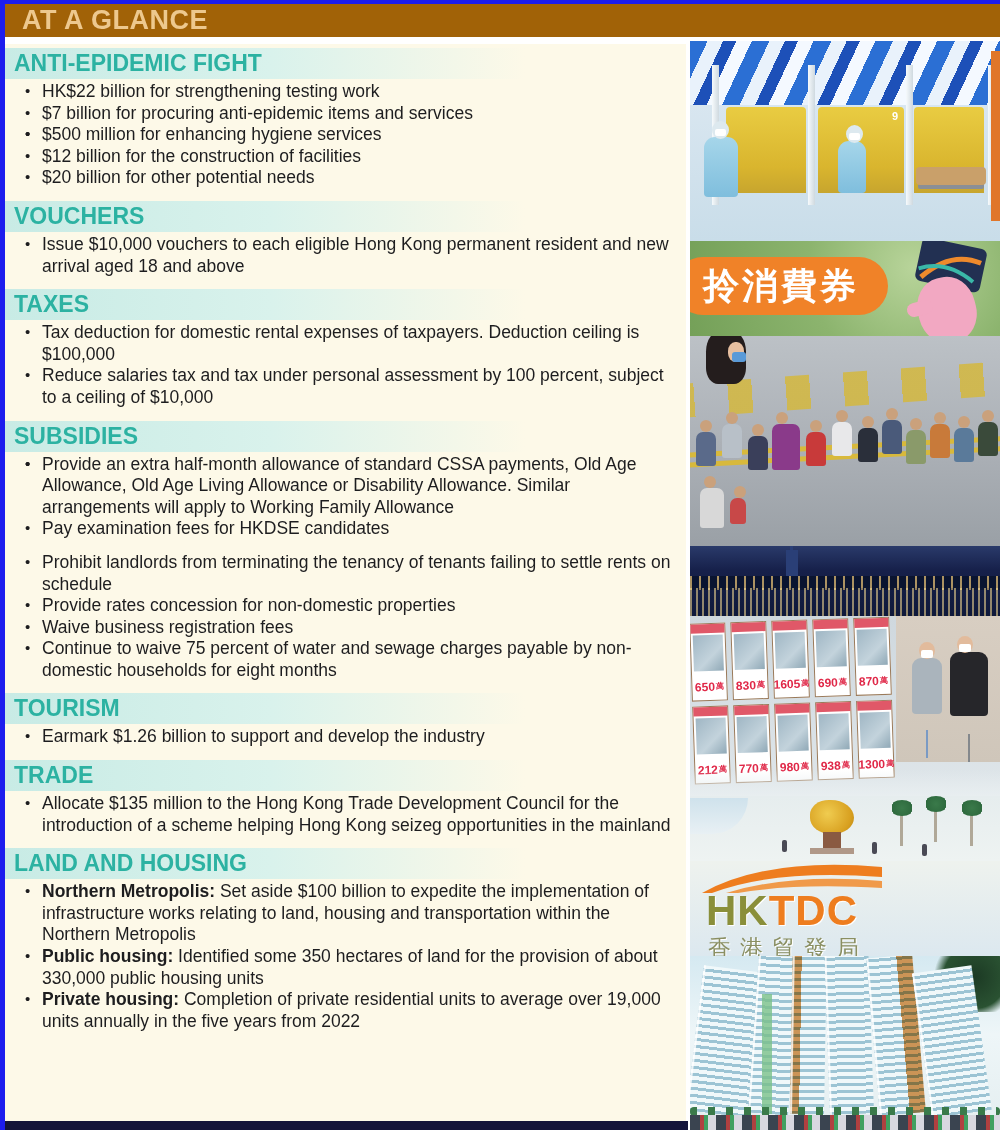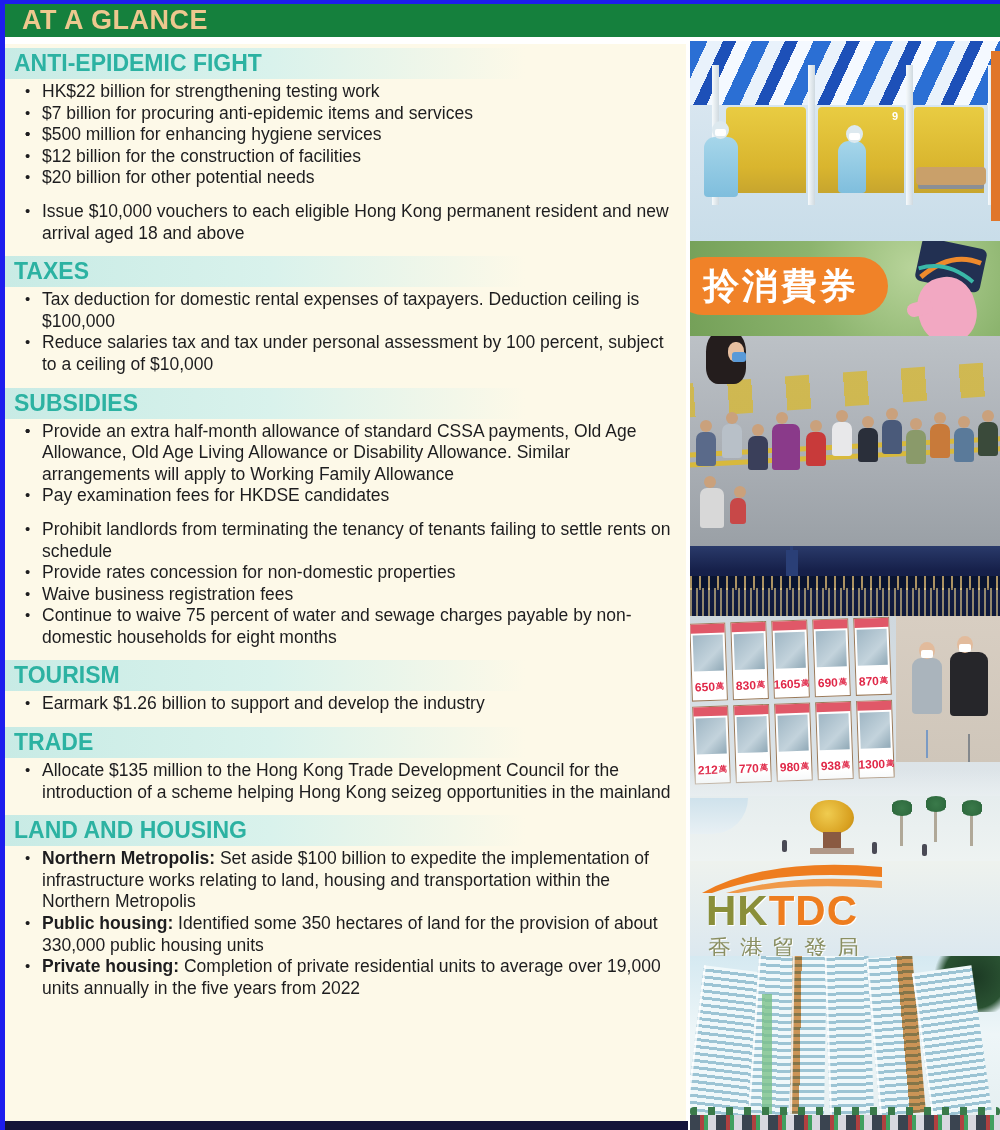--- a/index.html
+++ b/index.html
@@ -1,21 +1,21 @@
 <!DOCTYPE html>
 <html><head>
 <meta charset="utf-8">
 <style>
   html,body{margin:0;padding:0;background:#fff;font-family:"Liberation Sans",sans-serif;}
   #root{position:relative;width:1000px;height:1130px;background:#fff;overflow:hidden;}
 
   
   .top-line{position:absolute;left:0;top:0;width:1000px;height:4px;background:#1d1dee;}
   .left-border{position:absolute;left:0;top:0;width:5px;height:1130px;background:#1d1dee;z-index:6;}
-  .brown-bar{position:absolute;left:0;top:4px;width:1000px;height:33px;background:#15803d;z-index:5;}
+  .brown-bar{position:absolute;left:0;top:4px;width:1000px;height:33px;background:#a16207;z-index:5;}
   .brown-bar .title{position:absolute;left:22px;top:1px;font-size:27px;font-weight:bold;color:#edc88e;letter-spacing:.5px;}
   .bottom-bar{position:absolute;left:0;top:1121px;width:688px;height:9px;background:#14143a;z-index:5;}
 
   
   .panel{position:absolute;left:5px;top:44px;width:681px;height:1077px;background:#fdf9e8;
          box-sizing:border-box;padding:4px 14px 0 10px;overflow:hidden;}
   .sec{margin:0 0 12px 0;}
   .sec-h{margin:0 0 2px -10px;padding:2px 0 3px 9px;font-size:23px;line-height:26px;font-weight:bold;color:#2cb2a2;
          background:linear-gradient(90deg,#c8ebe5 0%,#d9f2ec 40%,rgba(253,249,232,0) 78%);}
   .sec-list{list-style:none;margin:0;padding:0;}
@@ -169,20 +169,21 @@
 
   <li class="bullet"><span class="dot">•</span><b class="lead"></b><span class="bt">$500 million for enhancing hygiene services</span></li>
 
   <li class="bullet"><span class="dot">•</span><b class="lead"></b><span class="bt">$12 billion for the construction of facilities</span></li>
 
   <li class="bullet"><span class="dot">•</span><b class="lead"></b><span class="bt">$20 billion for other potential needs</span></li>
 </ul>
   </section>
 
   <section class="sec">
+    <h2 class="sec-h">VOUCHERS</h2>
     <ul class="sec-list">
   <li class="bullet"><span class="dot">•</span><b class="lead"></b><span class="bt">Issue $10,000 vouchers to each eligible Hong Kong permanent resident and new arrival aged 18 and above</span></li>
 </ul>
   </section>
 
   <section class="sec">
     <h2 class="sec-h">TAXES</h2>
     <ul class="sec-list">
   <li class="bullet"><span class="dot">•</span><b class="lead"></b><span class="bt">Tax deduction for domestic rental expenses of taxpayers. Deduction ceiling is $100,000</span></li>
 

